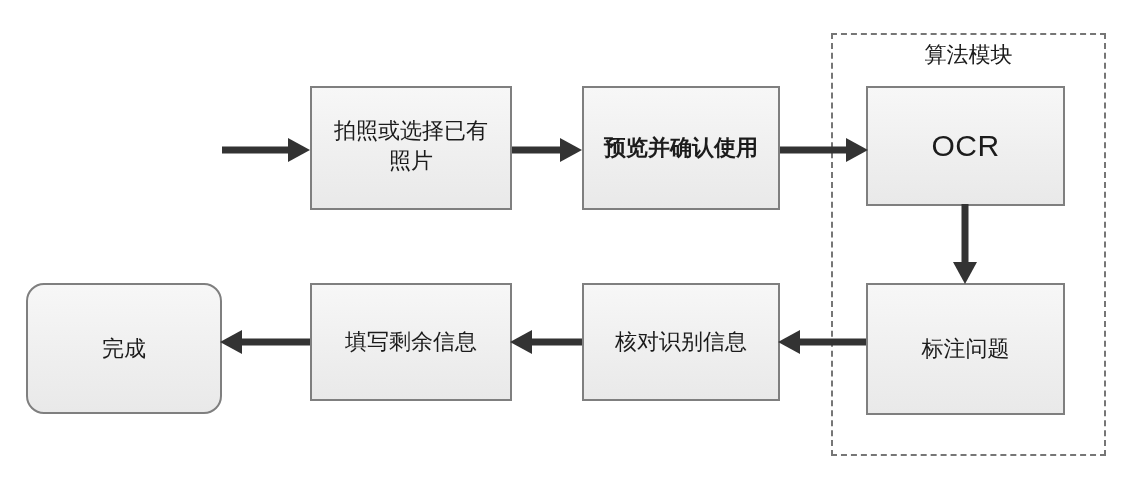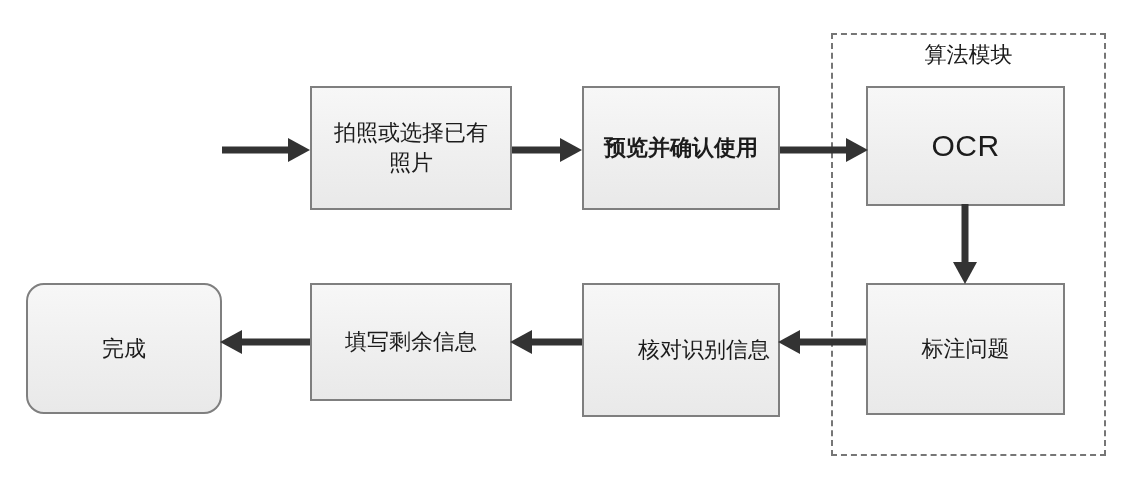--- a/index.html
+++ b/index.html
@@ -79,42 +79,42 @@
 </style>
 </head>
 <body>
 
 <div id="canvas">
 
   <div class="group-box" style="left:831px; top:33px; width:275px; height:423px;"></div>
   <div class="group-title" style="left:871px; top:42px; width:195px;">算法模块</div>
 
 
-  <div class="node" style="left:310px; top:86px; width:202px; height:124px;">
+  <div class="node" style="left:310px; top:86px; width:202px; height:124px;font-family:Liberation Mono, monospace;">
     <span class="node-label">拍照或选择已有
 照片</span>
   </div>
 
   <div class="node" style="left:582px; top:86px; width:198px; height:124px;font-weight:bold;">
     <span class="node-label">预览并确认使用</span>
   </div>
 
   <div class="node latin" style="left:866px; top:86px; width:199px; height:120px;">
     <span class="node-label">OCR</span>
   </div>
 
   <div class="node rounded" style="left:26px; top:283px; width:196px; height:131px;">
     <span class="node-label">完成</span>
   </div>
 
   <div class="node" style="left:310px; top:283px; width:202px; height:118px;">
     <span class="node-label">填写剩余信息</span>
   </div>
 
-  <div class="node" style="left:582px; top:283px; width:198px; height:134px;justify-content:flex-end;">
+  <div class="node" style="left:582px; top:283px; width:198px; height:118px;">
     <span class="node-label">核对识别信息</span>
   </div>
 
   <div class="node" style="left:866px; top:283px; width:199px; height:132px;">
     <span class="node-label">标注问题</span>
   </div>
 
   <div class="conn" style="left:222px; top:136px; width:90px; height:28px;">
     <svg width="90" height="28" viewBox="0 0 90 28">
       <line x1="0" y1="14" x2="70" y2="14" stroke="#333333" stroke-width="7"></line>

